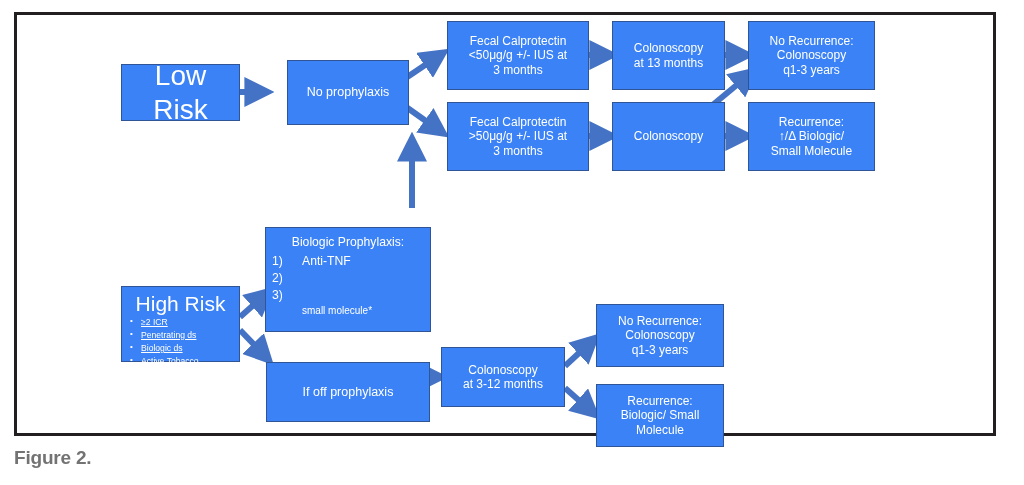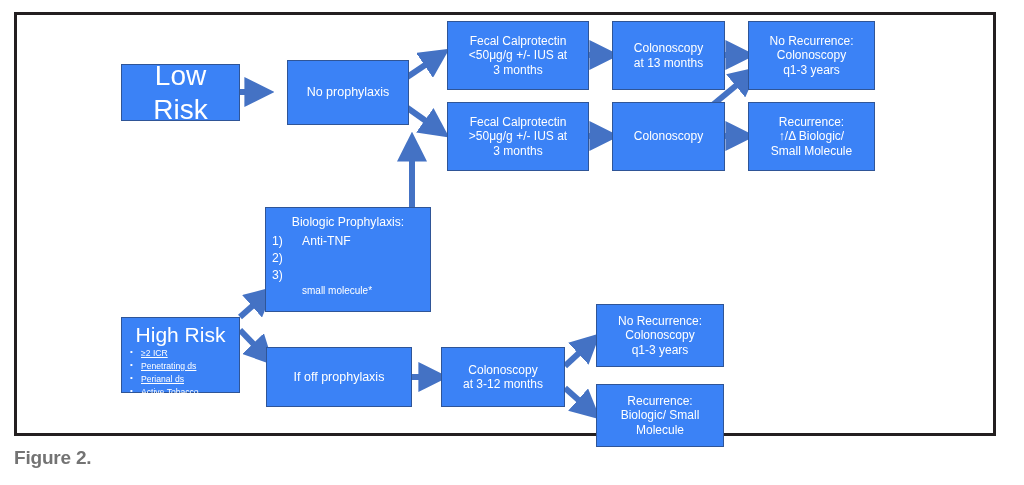--- a/index.html
+++ b/index.html
@@ -6,26 +6,26 @@
   body{width:1024px;height:485px;font-family:"Liberation Sans",sans-serif;overflow:hidden;}
   #root{position:relative;width:1024px;height:485px;}
   .frame{position:absolute;left:14px;top:12px;width:982px;height:424px;border:3px solid #231f20;background:#ffffff;box-sizing:border-box;}
   .canvas{position:absolute;left:0;top:0;width:1024px;height:485px;}
   .node{position:absolute;background:#3b82f6;border:1px solid #2F5597;color:#ffffff;box-sizing:border-box;display:flex;align-items:center;justify-content:center;text-align:center;line-height:1.18;}
   .node .lines{width:100%;padding:0 3px;box-sizing:border-box;}
   .ln{display:block;}
   .big{font-size:28px;}
   .med{font-size:12.5px;}
   .sm{font-size:12px;}
-  .risk-box{flex-direction:column;justify-content:space-between;align-items:flex-start;padding:6px 0 0 0;margin-top:31px;}
+  .risk-box{flex-direction:column;justify-content:space-between;align-items:flex-start;padding:6px 0 0 0;}
   .risk-title{font-size:21px;width:100%;text-align:center;display:block;line-height:1.0;}
   .risk-list{list-style:none;margin:2px 0 0 0;padding:0 0 0 6px;width:100%;}
   .risk-list li{font-size:8.6px;line-height:1.52;text-align:left;white-space:nowrap;position:relative;padding-left:13px;text-decoration:underline;}
   .risk-list li:before{content:"\2022";position:absolute;left:2px;top:-1px;font-size:8px;}
-  .prophy{flex-direction:column;justify-content:flex-start;align-items:flex-start;padding:7px 6px 0 6px;}
+  .prophy{flex-direction:column;justify-content:flex-start;align-items:flex-start;padding:7px 6px 0 6px;margin-top:20px;}
   .prophy-title{font-size:12.2px;width:100%;text-align:center;display:block;}
   .prophy-list{list-style:none;margin:4px 0 0 0;padding:0;width:100%;}
   .prophy-list li{font-size:12.2px;line-height:1.38;text-align:left;display:flex;}
   .prophy-list li .num{width:30px;flex:0 0 30px;}
   .prophy-list li .txt{flex:1;}
   .prophy-cont{font-size:10px;line-height:1.38;padding-left:30px;text-align:right;display:block;}
   .caption{position:absolute;left:14px;top:447px;font-size:19px;font-weight:bold;color:#737373;letter-spacing:-0.2px;font-family:"Liberation Sans",sans-serif;}
 </style>
 </head>
 <body>
@@ -130,26 +130,26 @@
       </li>
     </ul>
     <span class="prophy-cont">small molecule*</span>
   </div>
 
   <div class="node risk-box" style="left:121px;top:286px;width:119px;height:76px;">
     <span class="risk-title">High Risk</span>
     <ul class="risk-list">
       <li>≥2 ICR</li>
       <li>Penetrating  ds</li>
-      <li>Perianal ds</li>
+      <li>Biologic ds</li>
       <li>Active Tobacco</li>
     </ul>
   </div>
 
-  <div class="node med" style="left:266px;top:347px;width:146px;height:60px;">
+  <div class="node med" style="left:266px;top:362px;width:164px;height:60px;">
     <span class="lines">
         <span class="ln">If off prophylaxis</span>
       </span>
   </div>
 
   <div class="node sm" style="left:441px;top:347px;width:124px;height:60px;">
     <span class="lines">
       <span class="ln">Colonoscopy</span>
       <span class="ln">at 3-12 months</span>
     </span>

